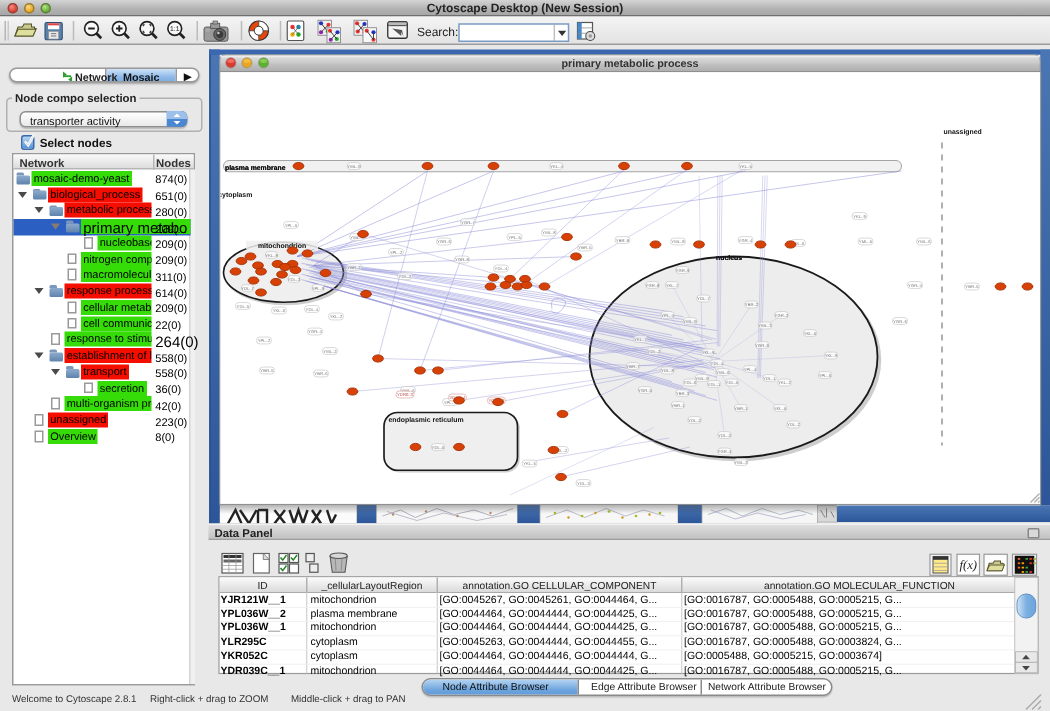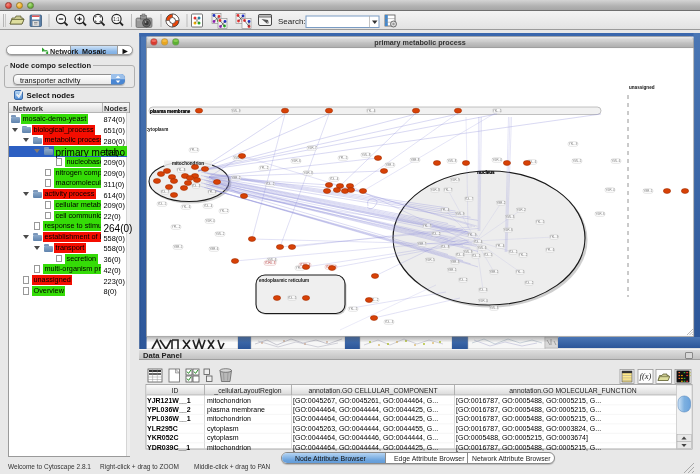--- a/index.html
+++ b/index.html
@@ -3,20 +3,21 @@
 * { margin:0; padding:0; box-sizing:border-box; }
 body { width:700px; height:474px; font-family:"Liberation Sans", sans-serif; background:#e8e8e8; overflow:hidden; position:relative; }
 .abs { position:absolute; }
 </style></head>
 <body>
 
 <div class="abs" style="left:0;top:0;width:700px;height:11px;background:linear-gradient(#d4d4d4,#b2b2b2 60%,#a6a6a6);border-bottom:1px solid #6f6f6f;">
   <div class="abs" style="left:5.2px;top:2.4px;width:6.8px;height:6.8px;border-radius:50%;background:radial-gradient(circle at 35% 30%, #f7897d, #dd4136 70%);border:0.5px solid #9a3b33;"></div>
   <div class="abs" style="left:16px;top:2.4px;width:6.8px;height:6.8px;border-radius:50%;background:radial-gradient(circle at 35% 30%, #fbd88a, #eaa920 70%);border:0.5px solid #9d7c26;"></div>
   <div class="abs" style="left:26.8px;top:2.4px;width:6.8px;height:6.8px;border-radius:50%;background:radial-gradient(circle at 35% 30%, #b7e289, #64b135 70%);border:0.5px solid #5d7f39;"></div>
+  <div class="abs" style="left:0;top:1px;width:700px;text-align:center;font-size:8px;font-weight:bold;color:#222;">Cytoscape Desktop (New Session)</div>
 </div>
 
 <div class="abs" style="left:0;top:11px;width:700px;height:19px;background:linear-gradient(#f4f4f4,#e3e3e3);border-bottom:1px solid #9b9b9b;"></div>
 <svg class="abs" style="left:0;top:11px;" width="700" height="19" viewBox="0 0 700 19">
 <line x1="3.5" y1="3" x2="3.5" y2="16" stroke="#b5b5b5" stroke-width="1"></line>
     <line x1="5.5" y1="3" x2="5.5" y2="16" stroke="#c9c9c9" stroke-width="1"></line>
 <g transform="translate(10,4)">
       <path d="M0,9 L2,3 L5,3 L6,1 L11,1 L11,3 L13,3 L13,4 L14,4 L12,9 Z" fill="#c8c890" stroke="#55552a" stroke-width="0.7"></path>
       <path d="M0,9 L2,4.5 L14,4.5 L12,9 Z" fill="#dede9e" stroke="#55552a" stroke-width="0.7"></path>
     </g>
@@ -195,21 +196,21 @@
 <div style="position:absolute;left:65px;top:156.9px;max-width:36px;overflow:hidden;font-size:7.3px;line-height:9.9px;color:#000;white-space:nowrap;background:#35dc07;padding:0 1.5px;">nucleobase-c</div>
 <div style="position:absolute;left:56px;top:157.9px;width:6px;height:7.8px;background:#fff;border:0.6px solid #999;"></div>
 <div style="position:absolute;left:103.5px;top:158.3px;font-size:7.4px;color:#000;z-index:5;">209(0)</div>
 <div style="position:absolute;left:54px;top:167.7px;max-width:47px;overflow:hidden;font-size:7.3px;line-height:9.9px;color:#000;white-space:nowrap;background:#35dc07;padding:0 1.5px;">nitrogen compo</div>
 <div style="position:absolute;left:45px;top:168.7px;width:6px;height:7.8px;background:#fff;border:0.6px solid #999;"></div>
 <div style="position:absolute;left:103.5px;top:169.1px;font-size:7.4px;color:#000;z-index:5;">209(0)</div>
 <div style="position:absolute;left:54px;top:178.4px;max-width:47px;overflow:hidden;font-size:7.3px;line-height:9.9px;color:#000;white-space:nowrap;background:#35dc07;padding:0 1.5px;">macromolecule</div>
 <div style="position:absolute;left:45px;top:179.4px;width:6px;height:7.8px;background:#fff;border:0.6px solid #999;"></div>
 <div style="position:absolute;left:103.5px;top:179.8px;font-size:7.4px;color:#000;z-index:5;">311(0)</div>
 <div style="position:absolute;left:23px;top:192.2px;width:0;height:0;border-left:3.6px solid transparent;border-right:3.6px solid transparent;border-top:4.6px solid #4a4a4a;"></div>
-<div style="position:absolute;left:43px;top:189.2px;max-width:58px;overflow:hidden;font-size:7.3px;line-height:9.9px;color:#000;white-space:nowrap;background:#f50d00;padding:0 1.5px;">activity process</div>
+<div style="position:absolute;left:43px;top:189.2px;max-width:58px;overflow:hidden;font-size:7.3px;line-height:9.9px;color:#000;white-space:nowrap;background:#f50d00;padding:0 1.5px;">response process</div>
 <div style="position:absolute;left:33px;top:190.3px;width:4.5px;height:2px;background:#7b97ba;border-radius:1px 1px 0 0;"></div>
 <div style="position:absolute;left:33px;top:191.8px;width:9px;height:6.2px;background:linear-gradient(#8eabcc,#5f83ad);border-radius:1px;"></div>
 <div style="position:absolute;left:103.5px;top:190.6px;font-size:7.4px;color:#000;z-index:5;">614(0)</div>
 <div style="position:absolute;left:54px;top:199.9px;max-width:47px;overflow:hidden;font-size:7.3px;line-height:9.9px;color:#000;white-space:nowrap;background:#35dc07;padding:0 1.5px;">cellular metabo</div>
 <div style="position:absolute;left:45px;top:200.9px;width:6px;height:7.8px;background:#fff;border:0.6px solid #999;"></div>
 <div style="position:absolute;left:103.5px;top:201.3px;font-size:7.4px;color:#000;z-index:5;">209(0)</div>
 <div style="position:absolute;left:54px;top:210.7px;max-width:47px;overflow:hidden;font-size:7.3px;line-height:9.9px;color:#000;white-space:nowrap;background:#35dc07;padding:0 1.5px;">cell communicat</div>
 <div style="position:absolute;left:45px;top:211.7px;width:6px;height:7.8px;background:#fff;border:0.6px solid #999;"></div>
 <div style="position:absolute;left:103.5px;top:212.1px;font-size:7.4px;color:#000;z-index:5;">22(0)</div>
 <div style="position:absolute;left:43px;top:221.4px;max-width:58px;overflow:hidden;font-size:7.3px;line-height:9.9px;color:#000;white-space:nowrap;background:#35dc07;padding:0 1.5px;">response to stimul</div>

